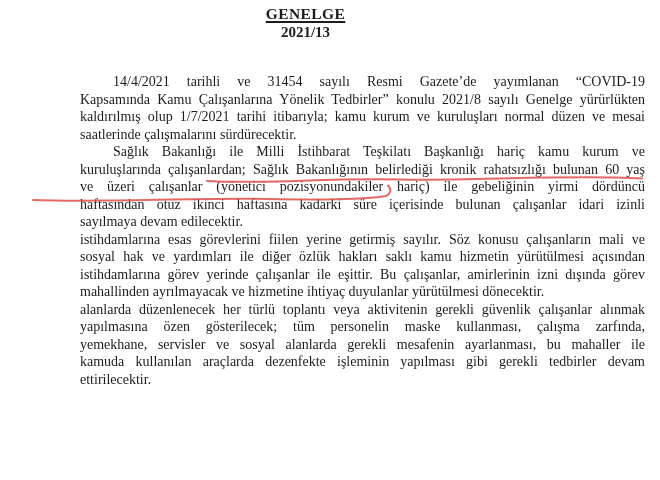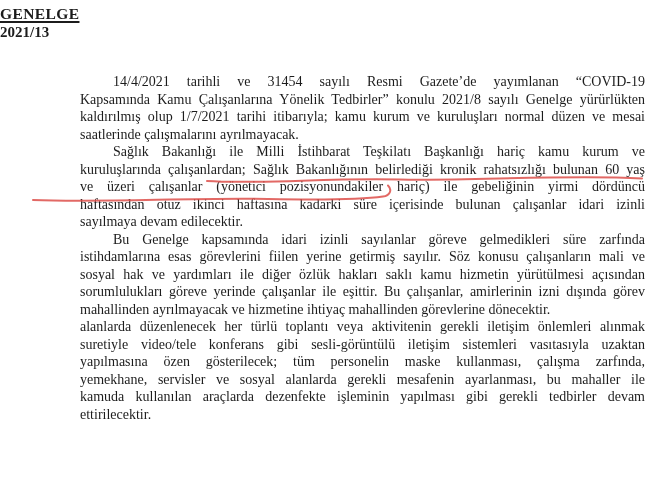--- a/index.html
+++ b/index.html
@@ -14,21 +14,21 @@
     background: #ffffff;
     overflow: hidden;
     font-family: "Liberation Serif", "DejaVu Serif", serif;
     color: #1c1c1c;
   }
   .title-block {
     position: absolute;
     top: 4px;
     left: 0;
     width: 611px;
-    text-align: left;
+    text-align: center;
   }
   .doc-title {
     font-size: 15.5px;
     font-weight: bold;
     letter-spacing: 0.4px;
     text-decoration: underline;
     text-underline-offset: 2px;
     text-decoration-thickness: 1.5px;
     line-height: 19px;
   }
@@ -72,33 +72,31 @@
 
   <div class="title-block">
     <div class="doc-title">GENELGE</div>
     <div class="doc-number">2021/13</div>
   </div>
 
   <div class="body-text" id="body-text">
       <div class="line first">14/4/2021 tarihli ve 31454 sayılı Resmi Gazete’de yayımlanan “COVID-19</div>
       <div class="line">Kapsamında Kamu Çalışanlarına Yönelik Tedbirler” konulu 2021/8 sayılı Genelge yürürlükten</div>
       <div class="line">kaldırılmış olup 1/7/2021 tarihi itibarıyla; kamu kurum ve kuruluşları normal düzen ve mesai</div>
-      <div class="line last">saatlerinde çalışmalarını ayrılmayacak.</div>
+      <div class="line last">saatlerinde çalışmalarını sürdürecektir.</div>
       <div class="line first">Sağlık Bakanlığı ile Milli İstihbarat Teşkilatı Başkanlığı hariç kamu kurum ve</div>
       <div class="line">kuruluşlarında çalışanlardan; Sağlık Bakanlığının belirlediği kronik rahatsızlığı bulunan 60 yaş</div>
       <div class="line">ve üzeri çalışanlar (yönetici pozisyonundakiler hariç) ile gebeliğinin yirmi dördüncü</div>
       <div class="line">haftasından otuz ikinci haftasına kadarki süre içerisinde bulunan çalışanlar idari izinli</div>
       <div class="line last">sayılmaya devam edilecektir.</div>
-      <div class="line first">Bu Genelge kapsamında idari izinli sayılanlar göreve gelmedikleri süre zarfında</div>
       <div class="line">istihdamlarına esas görevlerini fiilen yerine getirmiş sayılır. Söz konusu çalışanların mali ve</div>
       <div class="line">sosyal hak ve yardımları ile diğer özlük hakları saklı kamu hizmetin yürütülmesi açısından</div>
-      <div class="line">sorumlulukları göreve yerinde çalışanlar ile eşittir. Bu çalışanlar, amirlerinin izni dışında görev</div>
-      <div class="line last">mahallinden ayrılmayacak ve hizmetine ihtiyaç mahallinden görevlerine dönecektir.</div>
-      <div class="line">alanlarda düzenlenecek her türlü toplantı veya aktivitenin gerekli iletişim önlemleri alınmak</div>
-      <div class="line">suretiyle video/tele konferans gibi sesli-görüntülü iletişim sistemleri vasıtasıyla uzaktan</div>
+      <div class="line">istihdamlarına görev yerinde çalışanlar ile eşittir. Bu çalışanlar, amirlerinin izni dışında görev</div>
+      <div class="line last">mahallinden ayrılmayacak ve hizmetine ihtiyaç duyulanlar yürütülmesi dönecektir.</div>
+      <div class="line">alanlarda düzenlenecek her türlü toplantı veya aktivitenin gerekli güvenlik çalışanlar alınmak</div>
       <div class="line">yapılmasına özen gösterilecek; tüm personelin maske kullanması, çalışma zarfında,</div>
       <div class="line">yemekhane, servisler ve sosyal alanlarda gerekli mesafenin ayarlanması, bu mahaller ile</div>
       <div class="line">kamuda kullanılan araçlarda dezenfekte işleminin yapılması gibi gerekli tedbirler devam</div>
       <div class="line last">ettirilecektir.</div>
     </div>
 
   <svg class="annotation-overlay" width="660" height="480" viewBox="0 0 660 480" xmlns="http://www.w3.org/2000/svg">
     <path d="M207,181 C260,184.5 330,177.5 400,179.5 C470,181 565,174.5 642,178.5" fill="none" stroke-width="2" stroke-linecap="round" opacity="0.85" stroke="#dd4f4a"></path>
     <path d="M33,200 C100,203 190,197.5 268,199 C320,200 362,199.5 383,196.5 C390,195.5 392.5,190 388,185.5" fill="none" stroke-width="2" stroke-linecap="round" opacity="0.85" stroke="#dd4f4a"></path>
   </svg>

